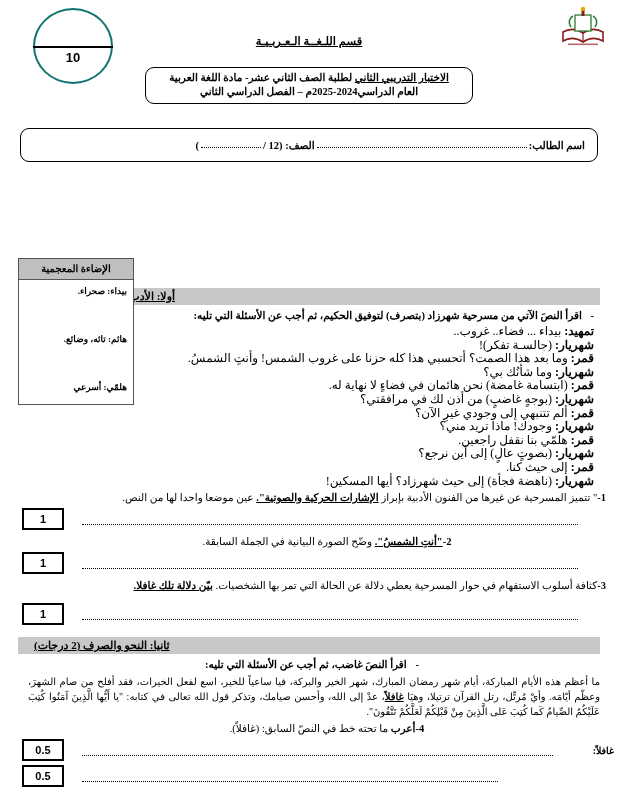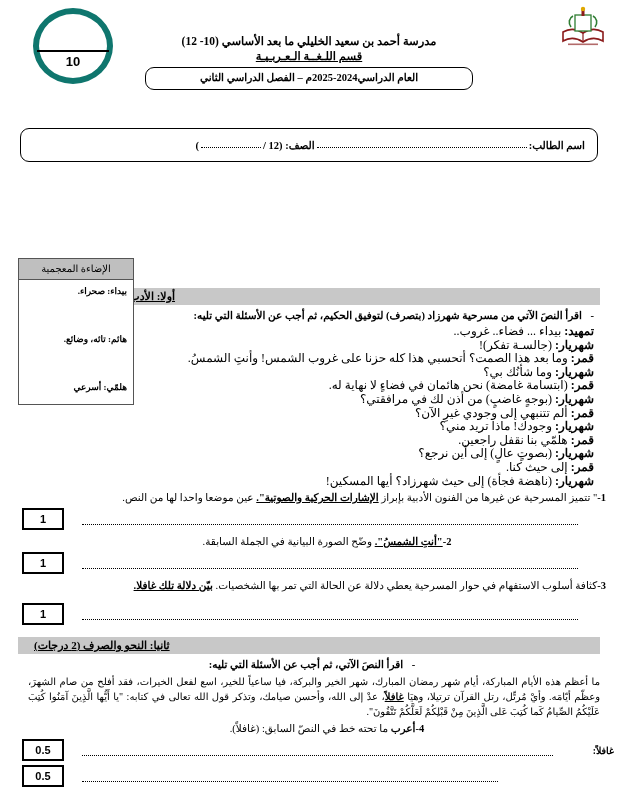--- a/index.html
+++ b/index.html
@@ -26,21 +26,21 @@
   .header {
     position: relative;
     height: 118px;
   }
   .mark-circle {
     position: absolute;
     left: 33px;
     top: 8px;
     width: 80px;
     height: 76px;
-    border: 6px solid #0f766e;
+    border: 2px solid #0f766e;
     border-radius: 50%;
     box-sizing: border-box;
   }
   .mark-circle .divider {
     position: absolute;
     left: -2px;
     right: -2px;
     top: 36px;
     height: 2px;
     background: #000;
@@ -177,21 +177,21 @@
     border: 1px solid #555;
     box-sizing: border-box;
     z-index: 3;
     background: #fff;
   }
   .glossary .g-head {
     background: #bfbfbf;
     border-bottom: 1px solid #555;
     text-align: center;
     font-size: 10px;
-    font-weight: normal;
+    font-weight: bold;
     padding: 4px 2px 5px 2px;
   }
   .glossary .g-body {
     height: 124px;
     position: relative;
   }
   .glossary .g-row {
     position: absolute;
     right: 6px;
     font-size: 9px;
@@ -289,25 +289,27 @@
         <circle cx="23" cy="3" r="2.2" fill="#e0a800"></circle>
 
         <path d="M13 10 C9 12 8 17 11 21" stroke="#2f7d32" stroke-width="1.6" fill="none"></path>
         <path d="M33 10 C37 12 38 17 35 21" stroke="#2f7d32" stroke-width="1.6" fill="none"></path>
 
         <rect x="8" y="37.5" width="30" height="1.6" fill="#8b1b1b" opacity="0.65"></rect>
       </svg>
     </div>
 
     <div class="school-lines">
-      <div class="school-name">مدرسة أحمد بن سعيد الخليلي ما بعد الأساسي (10- 12)</div>
       <div class="dept-name">قسم اللـغــة الـعـربـيـة</div>
     </div>
 
     <div class="exam-box">
+      <div class="exam-line1">
+        <span class="ul">الاختبار التدريبي الثاني</span><span> لطلبة الصف الثاني عشر- مادة اللغة العربية</span>
+      </div>
       <div class="exam-line2">العام الدراسي2024-2025م – الفصل الدراسي الثاني</div>
     </div>
   </div>
 
   <div class="student-box">
     <span class="lbl">اسم الطالب:</span>
     <span class="dots"></span>
     <span class="lbl">الصف: (12 /</span>
     <span class="dots2"></span>
     <span class="lbl">)</span>
@@ -380,21 +382,21 @@
   </div>
 
   <div class="sec2-wrap">
 
     <div class="sec-head">
       <span>ثانيا: النحو والصرف (2 درجات)</span>
     </div>
 
     <div class="instr" style="text-align:center;">
       <span class="dash">-</span>
-      <span>اقرأ النصَ الآتي، ثم أجب عن الأسئلة التي تليه:</span>
+      <span>اقرأ النصَ غاضب، ثم أجب عن الأسئلة التي تليه:</span>
     </div>
 
     <div class="passage">
       <span>ما أعظم هذه الأيام المباركة، أيام شهر رمضان المبارك، شهر الخير والبركة، فيا ساعياً للخير، اسع لفعل الخيرات، فقد أفلح من صام الشهرَ، وعظّم أيّامَه. وأيْ مُرتِّل، رتل القرآن ترتيلا، وهيَا </span><span class="u">غافلاً</span><span>، عدْ إلى الله، وأحسن صيامك، وتذكر قول الله تعالى في كتابه: "يا أَيُّها الَّذِينَ آمَنُوا كُتِبَ عَلَيْكُمُ الصِّيامُ كَما كُتِبَ عَلى الَّذِينَ مِنْ قَبْلِكُمْ لَعَلَّكُمْ تَتَّقُونَ".</span>
     </div>
 
     <div class="qwrap">
       <div class="q" style="text-align:center;">
         <span>4-</span><span class="bold">أعرب</span><span class="plain"> ما تحته خط في النصّ السابق: (غافلاً).</span>
       </div>

